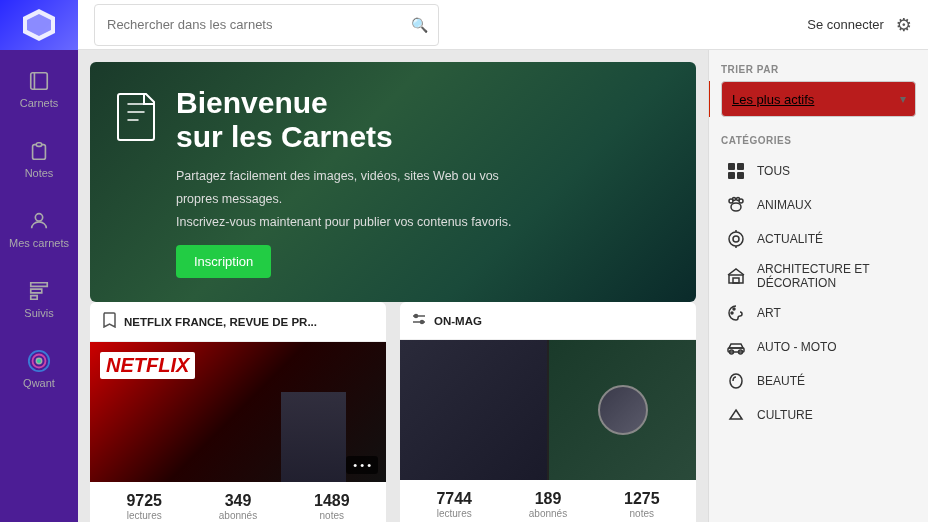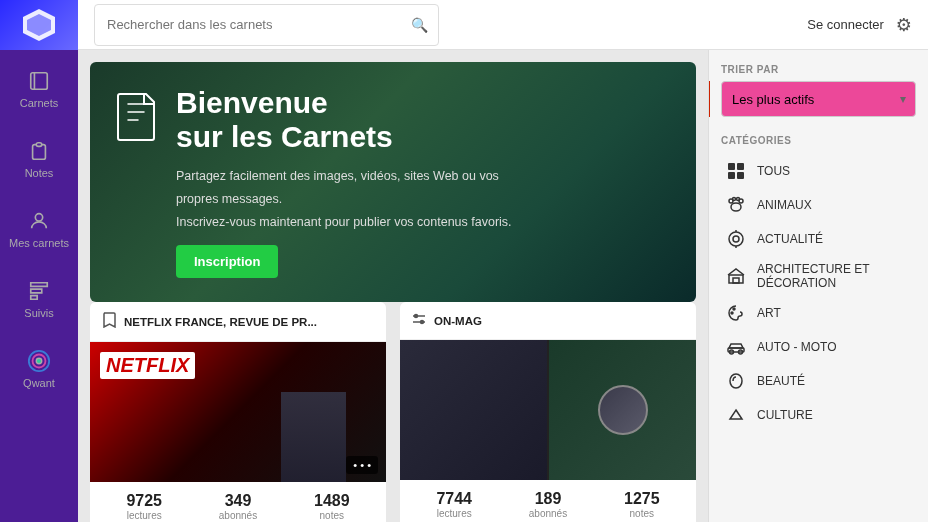--- a/index.html
+++ b/index.html
@@ -147,21 +147,21 @@
     .hero-text h1 { font-size: 30px; font-weight: bold; line-height: 1.1; }
     .hero-text h2 { font-size: 30px; font-weight: bold; line-height: 1.2; margin-bottom: 12px; }
     .hero-text p { font-size: 12.5px; line-height: 1.5; color: #ddd; margin-bottom: 4px; }
     .hero-btn {
       background: #22cc44;
       color: white;
       border: none;
       padding: 9px 18px;
       border-radius: 4px;
       font-size: 13px;
-      font-weight: bold;
+      font-weight: normal;
       cursor: pointer;
       margin-top: 10px;
     }
 
     
     .cards-grid {
       display: grid;
       grid-template-columns: 1fr 1fr;
       gap: 14px;
     }
@@ -281,25 +281,26 @@
       color: #666;
       pointer-events: none;
     }
     .sort-select-wrap select {
       width: 100%;
       height: 36px;
       border: 1px solid #ccc;
       border-radius: 4px;
       padding: 0 10px;
       font-size: 13px;
-      background: #ec4899;
+      background: #b91c1c;
       cursor: pointer;
       appearance: none;
       -webkit-appearance: none;
       outline: none;
+      text-decoration: underline;
     }
     .categories-label {
       font-size: 10px;
       color: #888;
       font-weight: bold;
       text-transform: uppercase;
       letter-spacing: 0.5px;
       margin-bottom: 8px;
     }
     .category-item {

